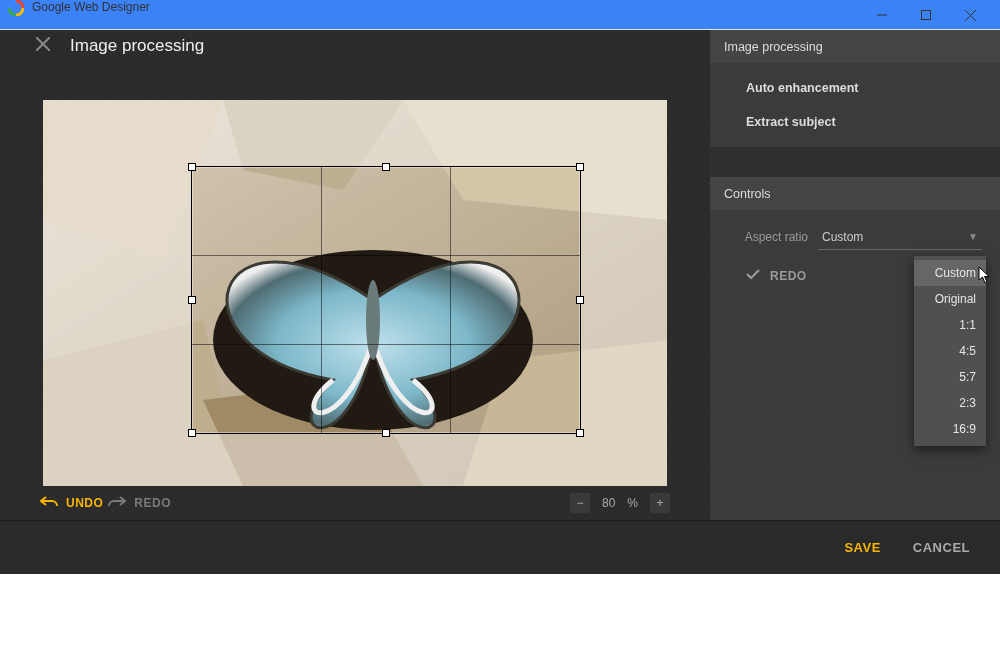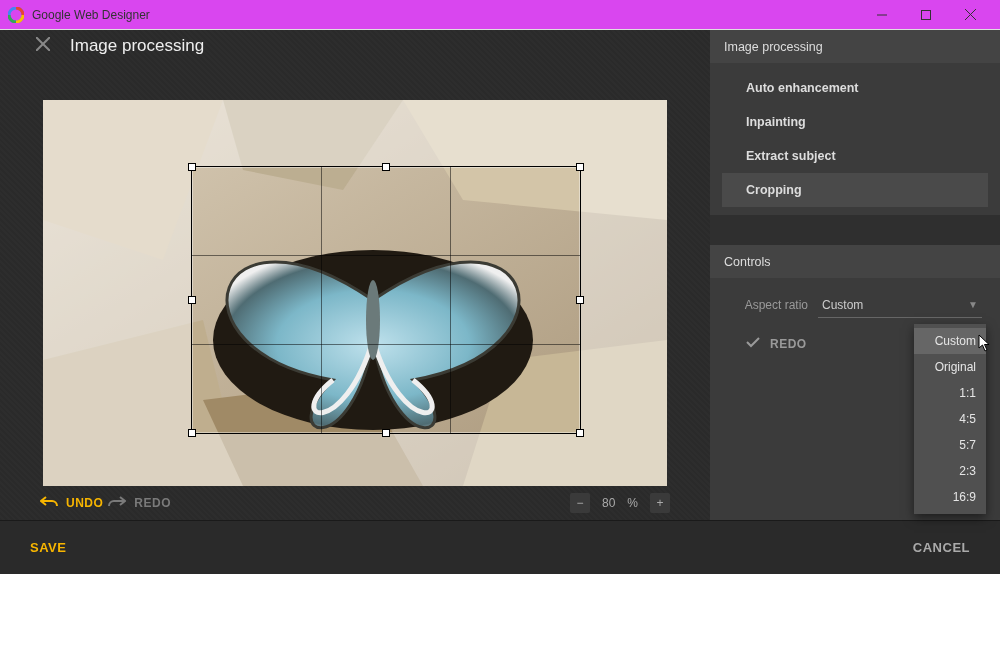--- a/index.html
+++ b/index.html
@@ -1,19 +1,19 @@
 <!DOCTYPE html>
 <html><head>
 <meta charset="utf-8">
 <style>
 * { margin: 0; padding: 0; box-sizing: border-box; font-family: Arial, Helvetica, sans-serif; }
 body { width: 1000px; height: 664px; background: #fff; overflow: hidden; }
 
 
-.titlebar { height: 30px; display: flex; align-items: center; padding: 0 8px; background: #d946ef; border-bottom: 1px solid #e0e0e0; }
+.titlebar { height: 30px; display: flex; padding: 0 8px; background: #3b82f6; border-bottom: 1px solid #e0e0e0; }
 .titlebar .logo { width: 16px; height: 16px; margin-right: 8px; position: relative; }
 .titlebar .logo svg { display: block; }
 .titlebar .title { font-size: 12px; color: #333; flex: 1; }
 .titlebar .wincontrols { display: flex; }
 .titlebar .winbtn { width: 44px; height: 30px; display: flex; align-items: center; justify-content: center; color: #333; font-size: 13px; cursor: pointer; }
 
 
 .app { height: 544px; background: #4d7c0f; display: flex; flex-direction: column; }
 .workspace { flex: 1; display: flex; min-height: 0; }
 
@@ -66,21 +66,21 @@
 
 .dropdown-menu { position:absolute; right:14px; top:46px; width:72px; background:#505050; box-shadow:0 4px 10px rgba(0,0,0,.5); padding:4px 0; z-index:10; }
 .dropdown-menu .opt { color:#e5e5e5; font-size:12px; padding:6px 10px; cursor:pointer; }
 .dropdown-menu .opt.active { background:#666; }
 
 
 .fake-cursor { position:absolute; right:8px; top:56px; pointer-events:none; z-index:20; }
 .fake-cursor svg { width:14px; height:18px; }
 
 
-.footer { height:54px; display:flex; align-items:center; justify-content:space-between; gap:32px; padding:12px 30px; background:#2a2a2a; border-top:1px solid #1a1a1a; }
+.footer { height:54px; display:flex; align-items:center; justify-content:flex-end; gap:32px; padding:12px 30px; background:#2a2a2a; border-top:1px solid #1a1a1a; }
 .footer .save { color:#f7b500; font-size:13px; font-weight:700; letter-spacing:.5px; cursor:pointer; }
 .footer .cancel { color:#aaa; font-size:13px; font-weight:700; letter-spacing:.5px; cursor:pointer; }
 
 
 .photo-svg { width:100%; height:100%; display:block; }
 </style>
 </head>
 <body>
 
 <div class="titlebar">
@@ -203,23 +203,21 @@
           <span>%</span>
           <div class="btn">+</div>
         </div>
       </div>
     </div>
 
     <div class="right">
       <div class="panel-section-head">Image processing</div>
       <div class="panel-list">
         <div class="panel-item">Auto enhancement</div>
-        <div class="panel-item">Inpainting</div>
         <div class="panel-item">Extract subject</div>
-        <div class="panel-item selected">Cropping</div>
       </div>
       <div class="panel-gap"></div>
       <div class="panel-section-head">Controls</div>
 
       <div class="controls-body">
         <div class="ctrl-row">
           <span class="ctrl-label">Aspect ratio</span>
           <div class="dd">
             <span>Custom</span>
             <span class="arrow">▼</span>

